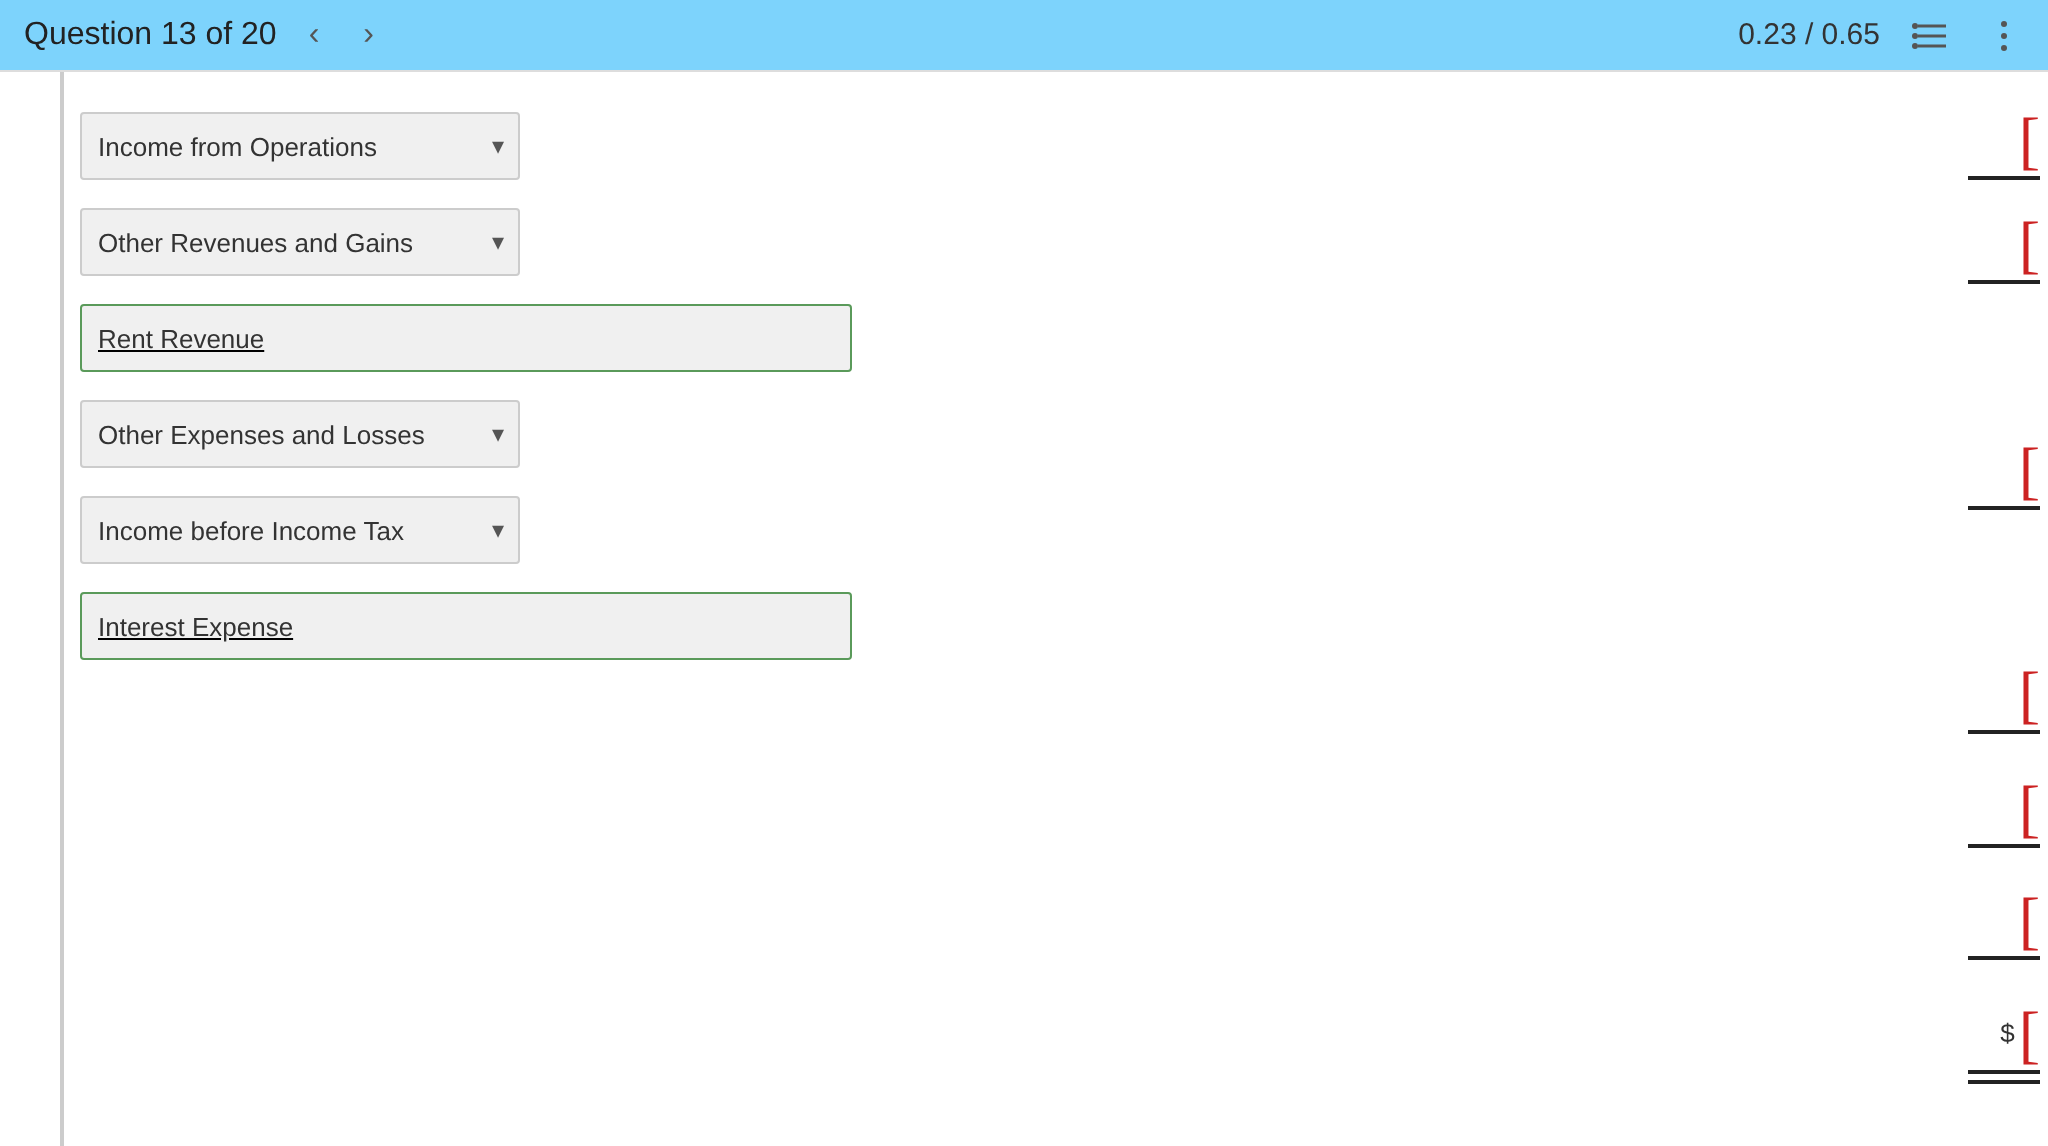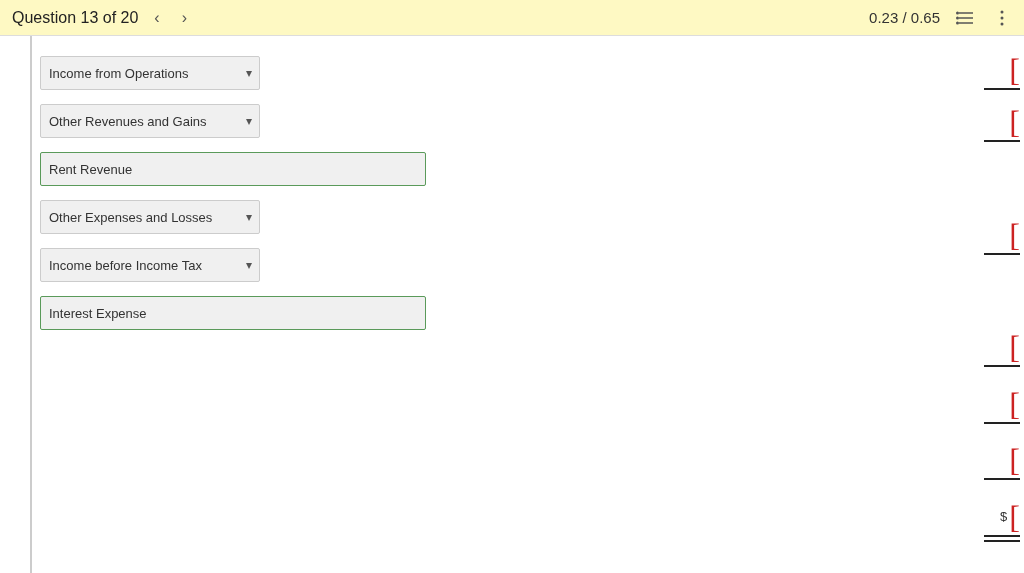--- a/index.html
+++ b/index.html
@@ -18,21 +18,21 @@
     }
 
     
     .header {
       display: flex;
       align-items: center;
       justify-content: space-between;
       padding: 0 12px;
       height: 36px;
       border-bottom: 1px solid #ddd;
-      background: #fef9c3;
+      background: #7dd3fc;
     }
 
     .header-left {
       display: flex;
       align-items: center;
       gap: 10px;
     }
 
     .question-title {
       font-size: 16px;
@@ -105,20 +105,21 @@
       align-items: center;
       padding-top: 10px;
       position: relative;
     }
 
     
     .form-row {
       margin-bottom: 14px;
       display: flex;
       align-items: center;
+      text-decoration: underline;
     }
 
     
     .dropdown-select {
       width: 220px;
       height: 34px;
       padding: 4px 8px;
       border: 1px solid #ccc;
       border-radius: 2px;
       background: #f0f0f0;

